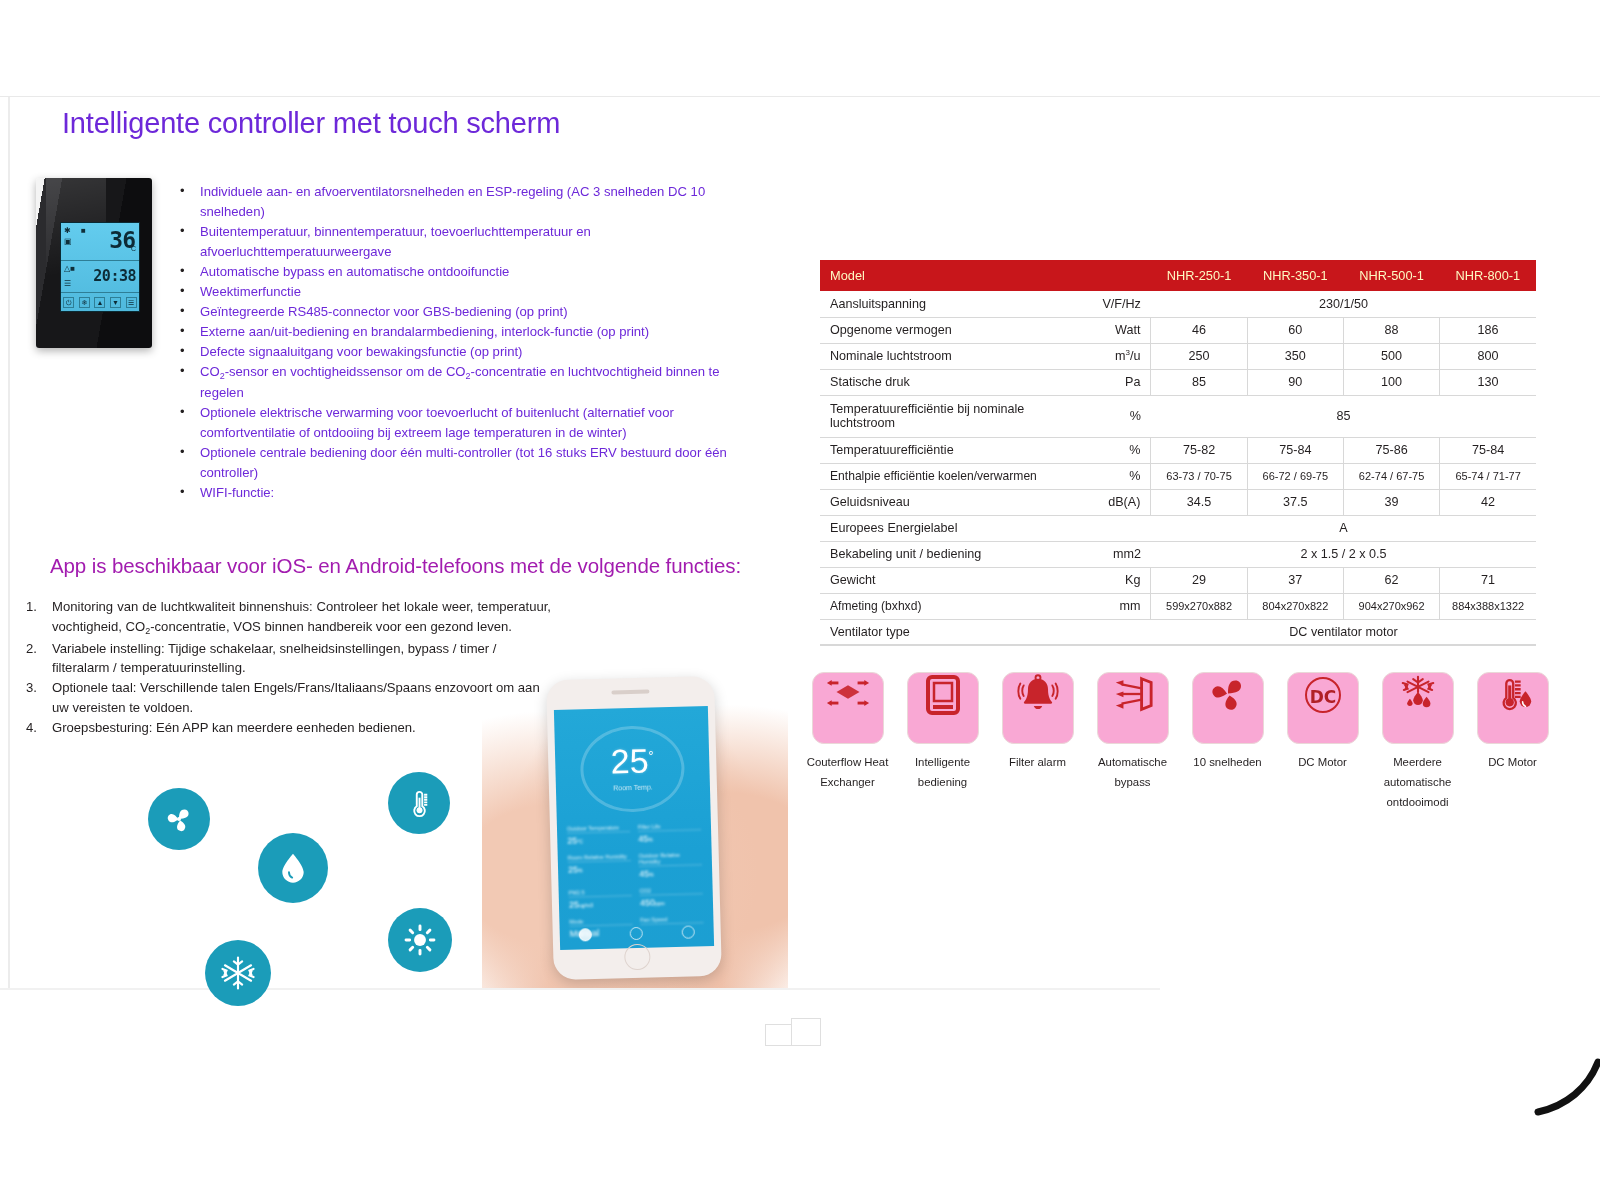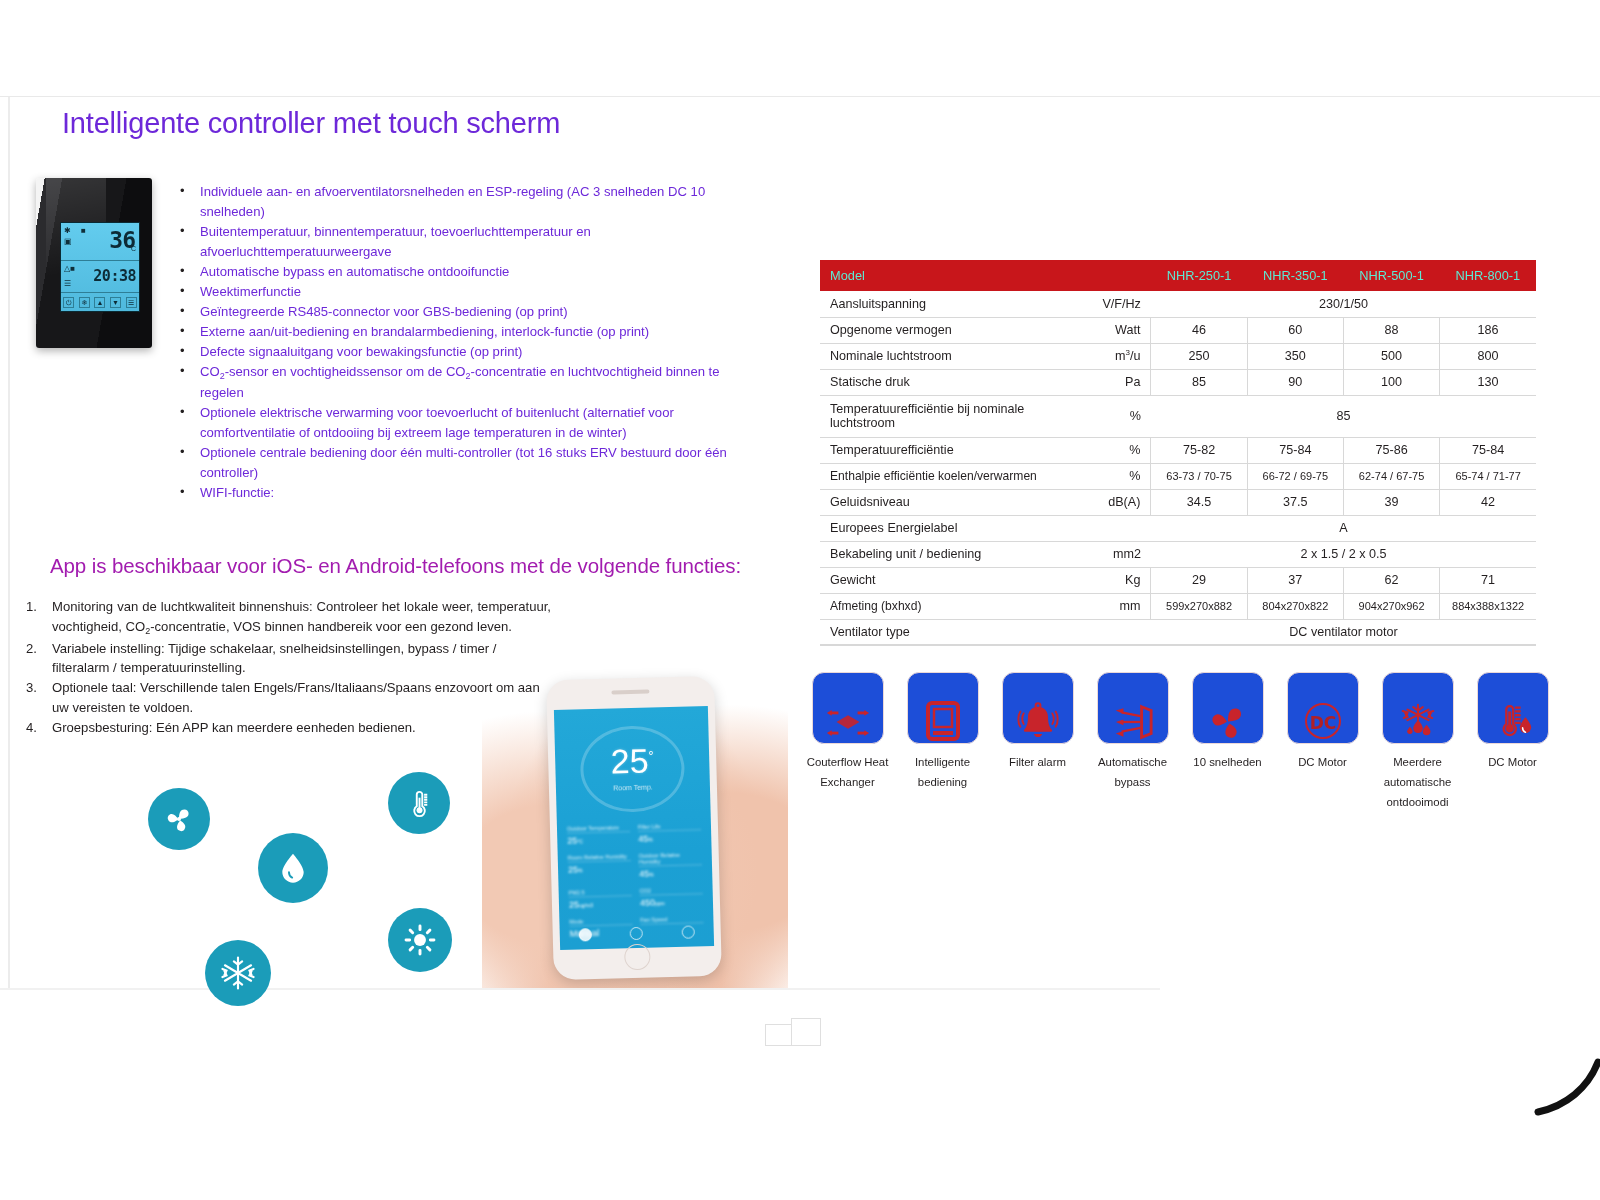--- a/index.html
+++ b/index.html
@@ -177,21 +177,21 @@
   .spec {
     position: absolute; left: 820px; top: 260px; width: 716px;
     border-collapse: collapse; font-size: 12.6px; color: #231f20;
   }
   .spec th, .spec td {
     border-bottom: 1.5px solid #d8d8d8;
     padding: 4px 6px;
     text-align: center; vertical-align: middle; height: 26px;
   }
   .spec thead th {
-    background: #c8161b; color: #5eead4; font-weight: 400;
+    background: #c8161b; color: #fef9c3; font-weight: 400;
     border-bottom: none; height: 31px; font-size: 12.8px;
   }
   .spec thead th.lbl { text-align: left; padding-left: 10px; }
   .spec td.lbl { text-align: left; padding-left: 10px; width: 268px; }
   .spec td.unit { text-align: right; padding-right: 10px; width: 62px; border-right: 1.5px solid #d8d8d8; }
   .spec td.unit.nb { border-right: none; }
   .spec td.val { width: 96px; }
   .spec td.val.sep { border-left: 1.5px solid #d8d8d8; }
   .spec tbody tr:last-child td { border-bottom: 2px solid #d8d8d8; }
   .spec .tall td { height: 42px; }
@@ -200,22 +200,22 @@
   sup.u { font-size: 8px; vertical-align: super; }
 
   
   .features {
     position: absolute; left: 800px; top: 672px; width: 760px;
     display: flex; justify-content: flex-start;
   }
   .feat { width: 95px; text-align: center; }
   .feat-box {
     width: 72px; height: 72px; margin: 0 auto;
-    border: 1px solid #ead8d8; border-radius: 12px; background: #1d4ed8;
-    display: flex; align-items: flex-end; justify-content: center;
+    border: 1px solid #ead8d8; border-radius: 12px; background: #f9a8d4;
+    display: flex; align-items: flex-start; justify-content: center;
   }
   .feat-lbl {
     margin-top: 8px; font-size: 11.4px; line-height: 20px; color: #231f20;
   }
 
   
   .thumb {
     position: absolute; left: 765px; top: 1018px; width: 56px; height: 30px;
     opacity: .45;
   }

